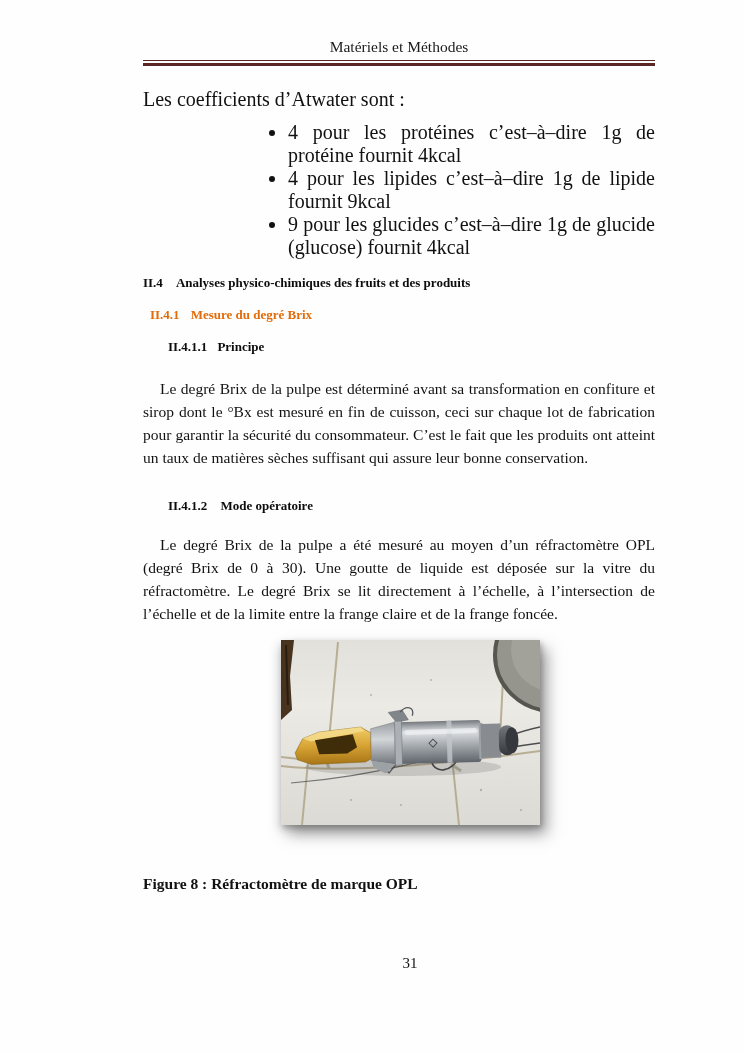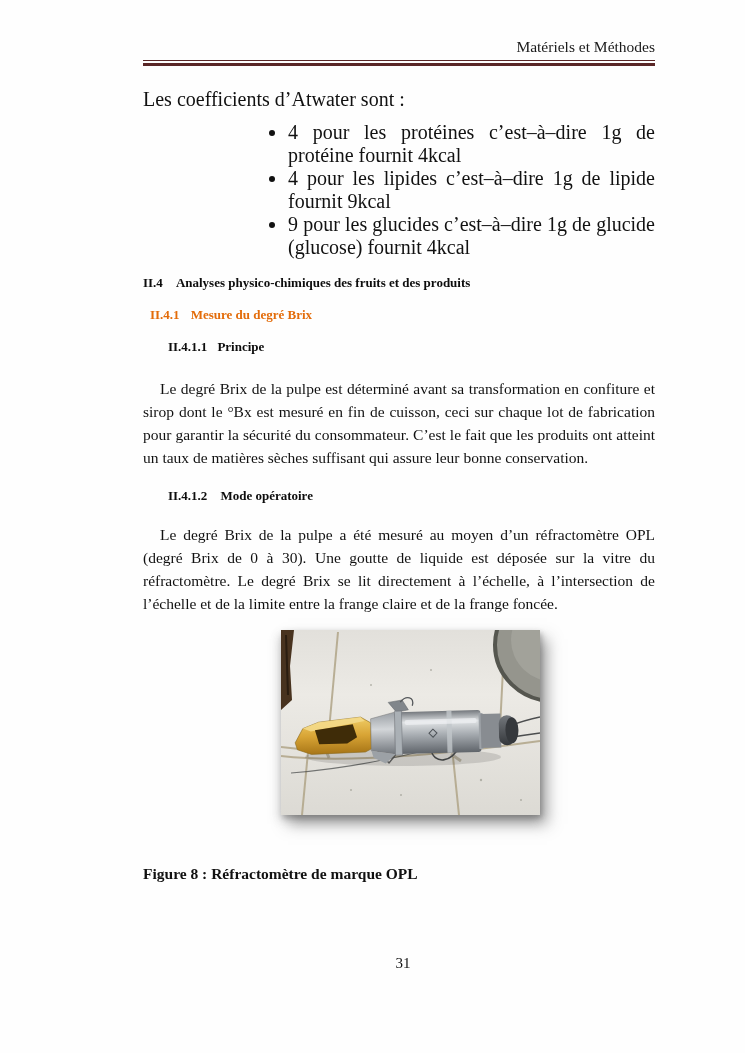--- a/index.html
+++ b/index.html
@@ -3,48 +3,48 @@
 <meta charset="utf-8">
 <style>
   html,body { margin:0; padding:0; background:#ffffff; }
   .page {
     position:relative; width:745px; height:1053px; background:#fefefe;
     font-family:"Liberation Serif","DejaVu Serif",serif; color:#111;
     overflow:hidden;
   }
   .content { padding:38px 90px 0 143px; }
 
-  .doc-header { text-align:right; font-size:15.5px; line-height:18px; color:#1a1a1a; }
+  .doc-header { text-align:center; font-size:15.5px; line-height:18px; color:#1a1a1a; }
   .rule-double { margin-top:4px; height:2px;
     border-top:1.5px solid #5a2727; border-bottom:3px solid #5a2727; }
 
   .intro { margin:24px 0 0 0; font-size:20px; line-height:19px; }
 
   ul.atwater { margin:12px 0 0 0; padding:0 0 0 145px; list-style:disc outside; }
   ul.atwater li { font-size:20px; line-height:23px; text-align:justify; }
 
   .hsec { margin:14px 0 0 0; font-size:13px; font-weight:bold; line-height:19px; color:#0d0d0d; }
   .hsec .num { display:inline-block; margin-right:13px; }
   .hsec.level2 { margin:13px 0 0 7px; color:#e36c0a; }
   .hsec.level2 .num { margin-right:11px; }
   .hsec.level3 { margin:13px 0 0 25px; }
   .hsec.level3 .num { margin-right:10px; }
-  .hsec.level4 { margin:17px 0 0 25px; }
+  .hsec.level4 { margin:27px 0 0 25px; }
 
   p.bodytext { margin:21px 0 0 0; font-size:15.5px; line-height:23px;
     text-align:justify; text-indent:17px; }
   p.bodytext.second { margin-top:18px; }
 
   .figure-wrap { margin:15px 0 0 138px; width:259px; height:185px;
     box-shadow: 7px 9px 14px rgba(70,70,70,.5), 2px 3px 5px rgba(70,70,70,.3), -3px 5px 9px rgba(90,90,90,.18);
     line-height:0; }
   .figure-caption { margin-top:50px; width:512px; text-align:left;
     font-weight:bold; font-size:15.5px; }
 
-  .page-number { position:absolute; top:955px; left:147px; width:512px;
+  .page-number { position:absolute; top:955px; left:154px; width:512px;
     text-align:center; font-size:15px; }
 </style>
 </head>
 <body>
 
 <div class="page">
   <div class="content">
 
     <div class="doc-header">Matériels et Méthodes</div>
     <div class="rule-double"></div>

